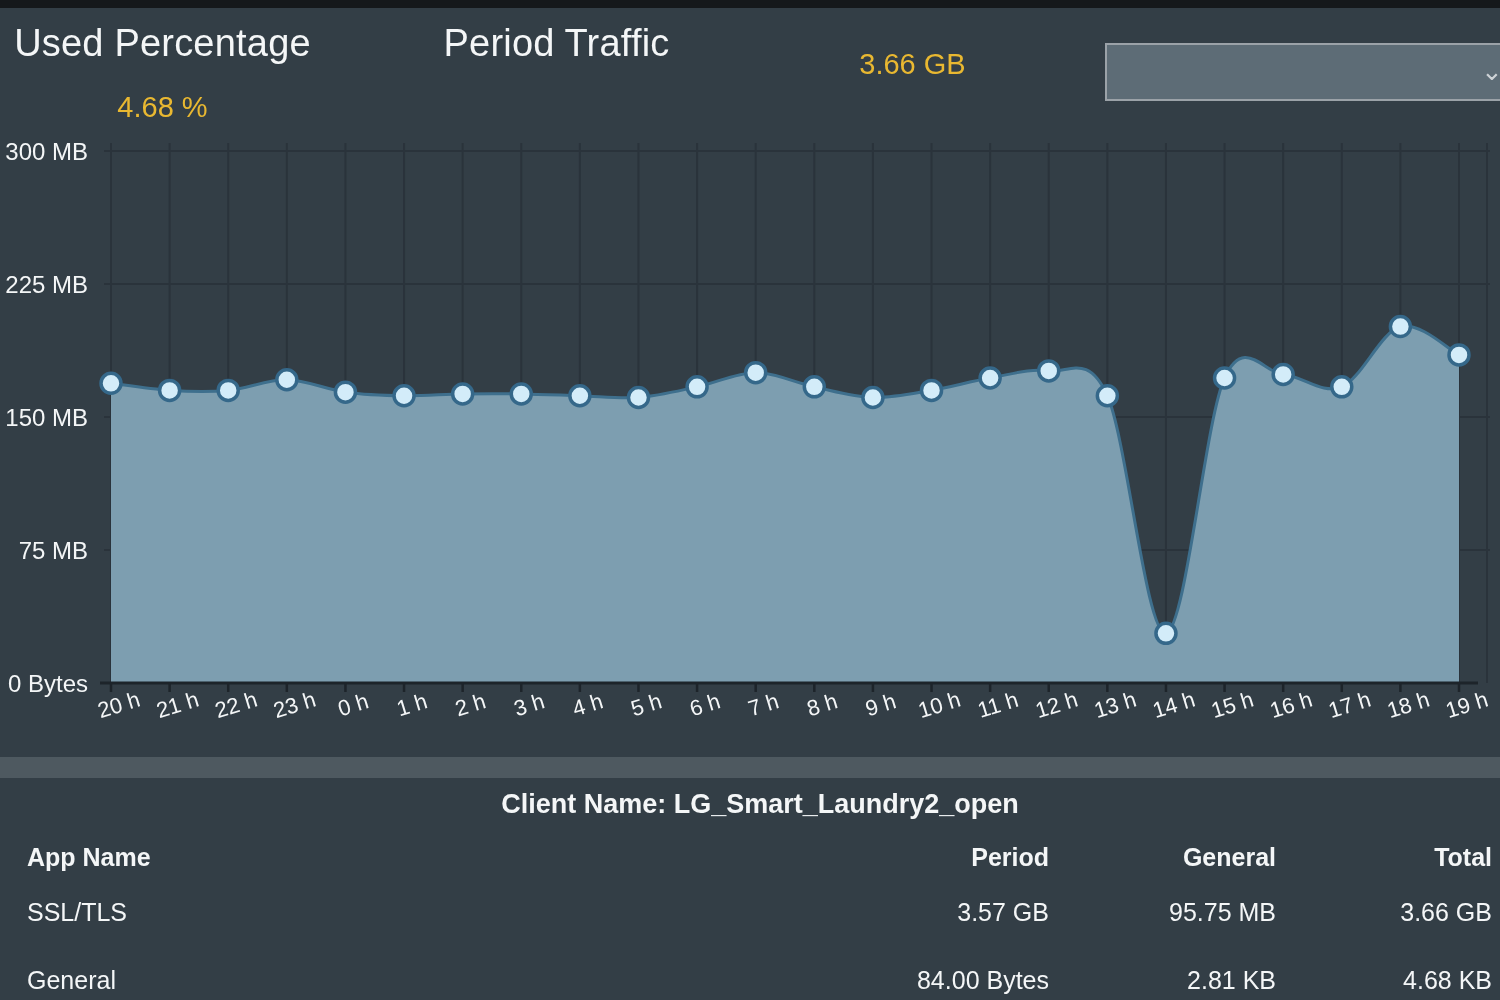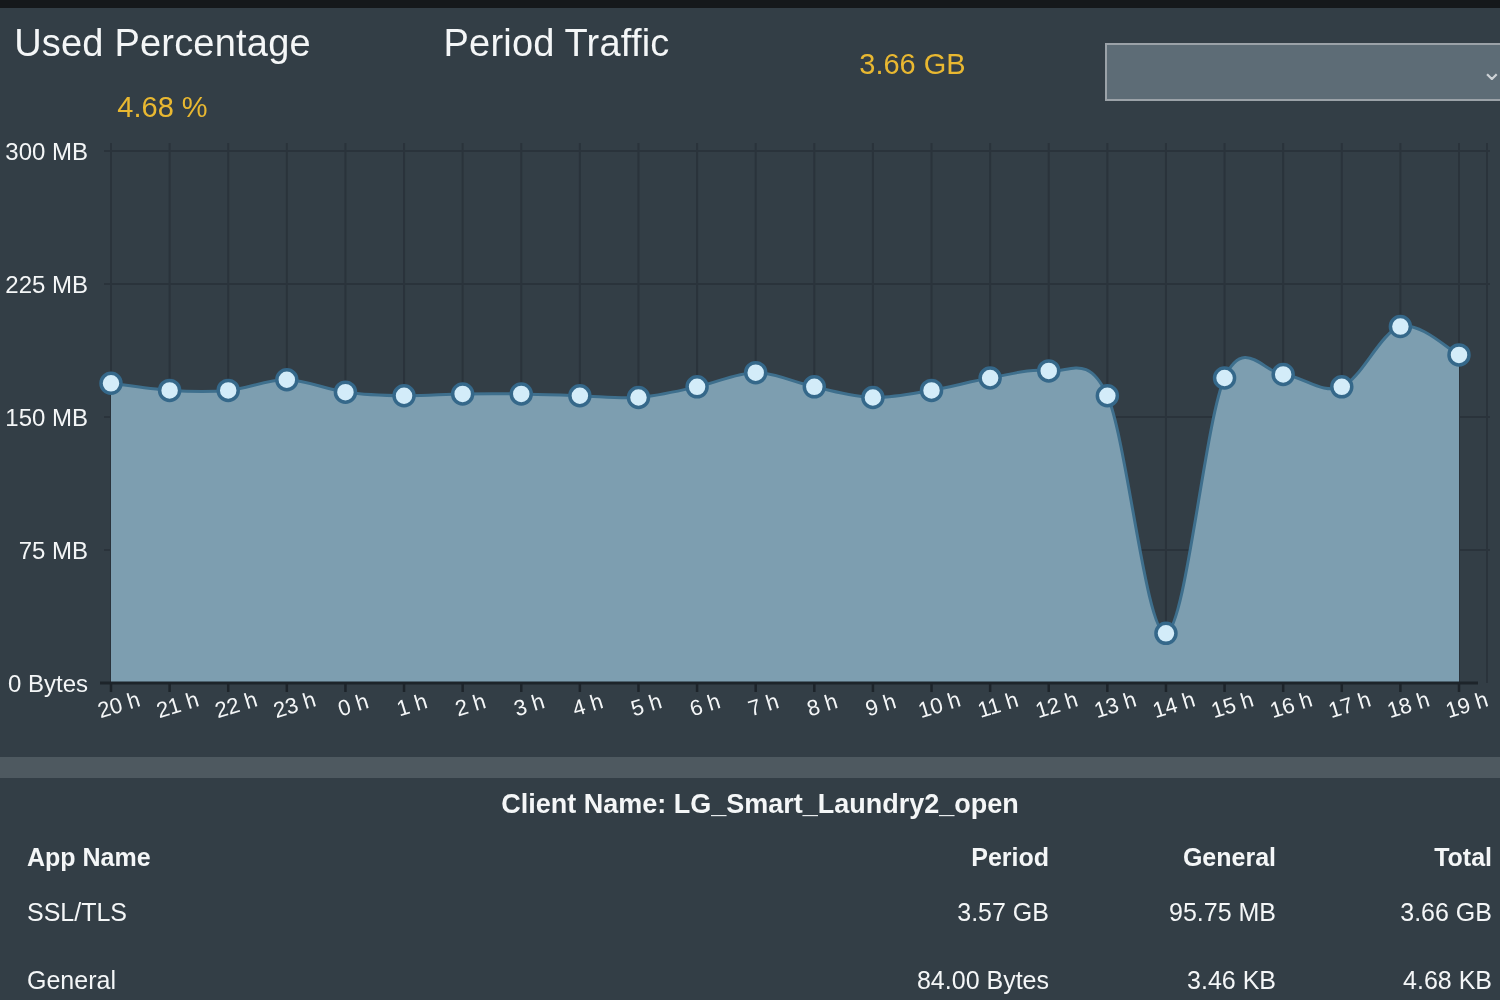--- a/index.html
+++ b/index.html
@@ -179,15 +179,15 @@
 </div>
 <div id="table-row-0" class="abs trow">
   <span class="c-app">SSL/TLS</span>
   <span class="c-upload">3.57 GB</span>
   <span class="c-download">95.75 MB</span>
   <span class="c-total">3.66 GB</span>
 </div>
 <div id="table-row-1" class="abs trow">
   <span class="c-app">General</span>
   <span class="c-upload">84.00 Bytes</span>
-  <span class="c-download">3.46 KB</span>
+  <span class="c-download">2.81 KB</span>
   <span class="c-total">4.68 KB</span>
 </div>
 
 </body></html>

